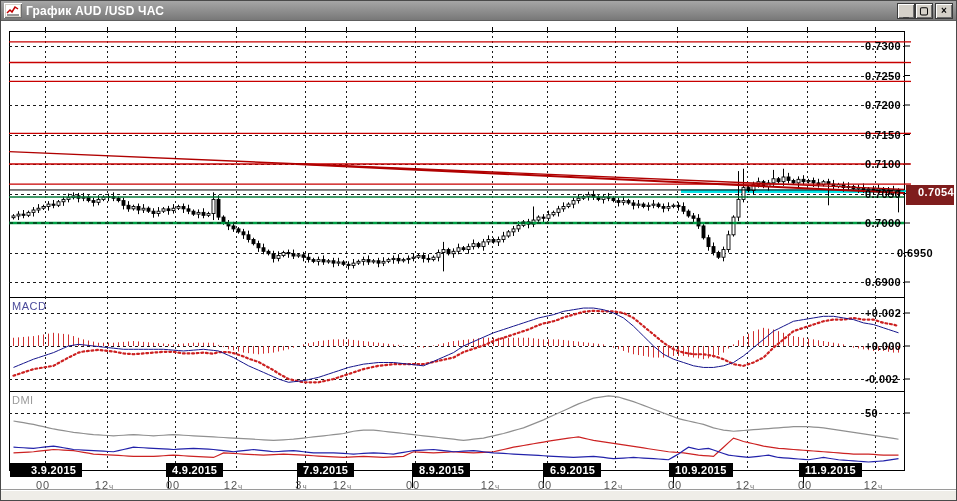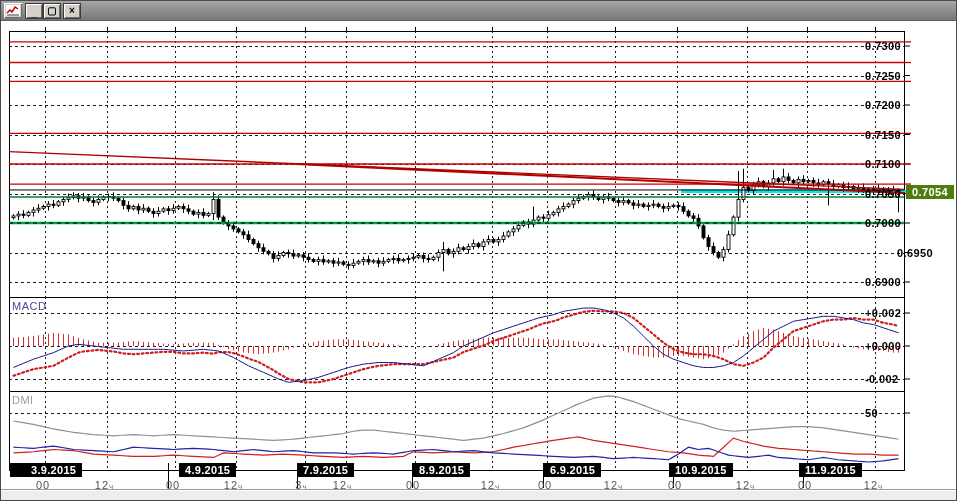--- a/index.html
+++ b/index.html
@@ -19,23 +19,23 @@
         box-shadow:inset 1px 1px 0 #fff,inset -1px -1px 0 #6e6e6e,0 0 0 1px #3a3a3a;
         font:700 10px "Liberation Sans",sans-serif;color:#000;line-height:10px;}
   .wbtn.close{margin-left:2px;}
   .wbtn span{display:block;}
   .wbtn.min span{transform:translateY(2px);}
   
   #chartsvg{position:absolute;left:0;top:0;}
   
   .ptick,.mtick,.dtick{position:absolute;left:864px;font:700 11px "Liberation Sans",sans-serif;
         letter-spacing:.4px;color:#000;white-space:nowrap;}
-  #curprice{position:absolute;left:905px;width:48px;top:184px;height:14px;background:#4d7c0f;
+  #curprice{position:absolute;left:905px;width:48px;top:184px;height:20px;background:#7f1d1d;
         color:#fff;font:700 11px "Liberation Sans",sans-serif;letter-spacing:.4px;
-        text-align:center;line-height:14px;z-index:5;}
+        text-align:right;line-height:14px;z-index:5;}
   .panel-label{position:absolute;font:400 11px "Liberation Sans",sans-serif;letter-spacing:.5px;}
   #macdlabel{left:11px;top:299px;color:#4a4a9a;}
   #dmilabel{left:11px;top:393px;color:#9a9a9a;}
   .datebox{position:absolute;top:462px;height:14px;background:#000;color:#fff;
         font:700 11px "Liberation Sans",sans-serif;letter-spacing:.3px;
         line-height:14px;padding:0 6px;z-index:4;}
   .timelabel{position:absolute;top:478px;transform:translateX(-50%);color:#555;
         font:400 11px "Liberation Sans",sans-serif;letter-spacing:1px;white-space:nowrap;}
   .timelabel .hr{font-size:8px;letter-spacing:0;color:#777;}
   #statusbar{position:absolute;left:0;bottom:0;width:100%;height:11px;background:#efede8;
@@ -46,20 +46,21 @@
 
 <div id="win">
 
   <div id="titlebar">
     <span id="ticon">
       <svg width="14" height="11" viewBox="0 0 14 11">
         <polyline points="1,8 4,5 6,7 9,2 12,4" fill="none" stroke="#c00000" stroke-width="1.5"></polyline>
         <polyline points="1,10 13,10" stroke="#333" stroke-width="1"></polyline>
       </svg>
     </span>
+    <span id="ttext">График AUD /USD  ЧАС</span>
     <span id="tbtns">
       <button class="wbtn min">
           <span>_</span>
         </button>
       <button class="wbtn max">
           <span>▢</span>
         </button>
       <button class="wbtn close">
           <span>×</span>
         </button>
@@ -733,21 +734,21 @@
       <div class="ptick" style="top: 157px;">0.7100</div>
       <div class="ptick" style="top: 186.5px;">0.7050</div>
       <div class="ptick" style="top: 216px; text-align: right;">0.7000</div>
       <div class="ptick" style="top: 245.5px; padding-left: 32px;">0.6950</div>
       <div class="ptick" style="top: 275px;">0.6900</div>
       <div class="mtick" style="top: 306px;">+0.002</div>
       <div class="mtick" style="top: 339px;">+0.000</div>
       <div class="mtick" style="top: 372px;">-0.002</div>
       <div class="dtick" style="top: 406px;">50</div>
       <div class="datebox" style="left: 9px; padding-left: 21px;">3.9.2015</div>
-      <div class="datebox" style="left: 178px;">4.9.2015</div>
+      <div class="datebox" style="left: 165px;">4.9.2015</div>
       <div class="datebox" style="left: 296px;">7.9.2015</div>
       <div class="datebox" style="left: 412px;">8.9.2015</div>
       <div class="datebox" style="left: 543px;">6.9.2015</div>
       <div class="datebox" style="left: 668px;">10.9.2015</div>
       <div class="datebox" style="left: 798px;">11.9.2015</div>
       <div class="timelabel" style="left: 42px;"><span>00</span></div>
       <div class="timelabel" style="left: 103px;"><span>12</span><span class="hr">ч</span></div>
       <div class="timelabel" style="left: 172px;"><span>00</span></div>
       <div class="timelabel" style="left: 232px;"><span>12</span><span class="hr">ч</span></div>
       <div class="timelabel" style="left: 300px;"><span>3</span><span class="hr">ч</span></div>

